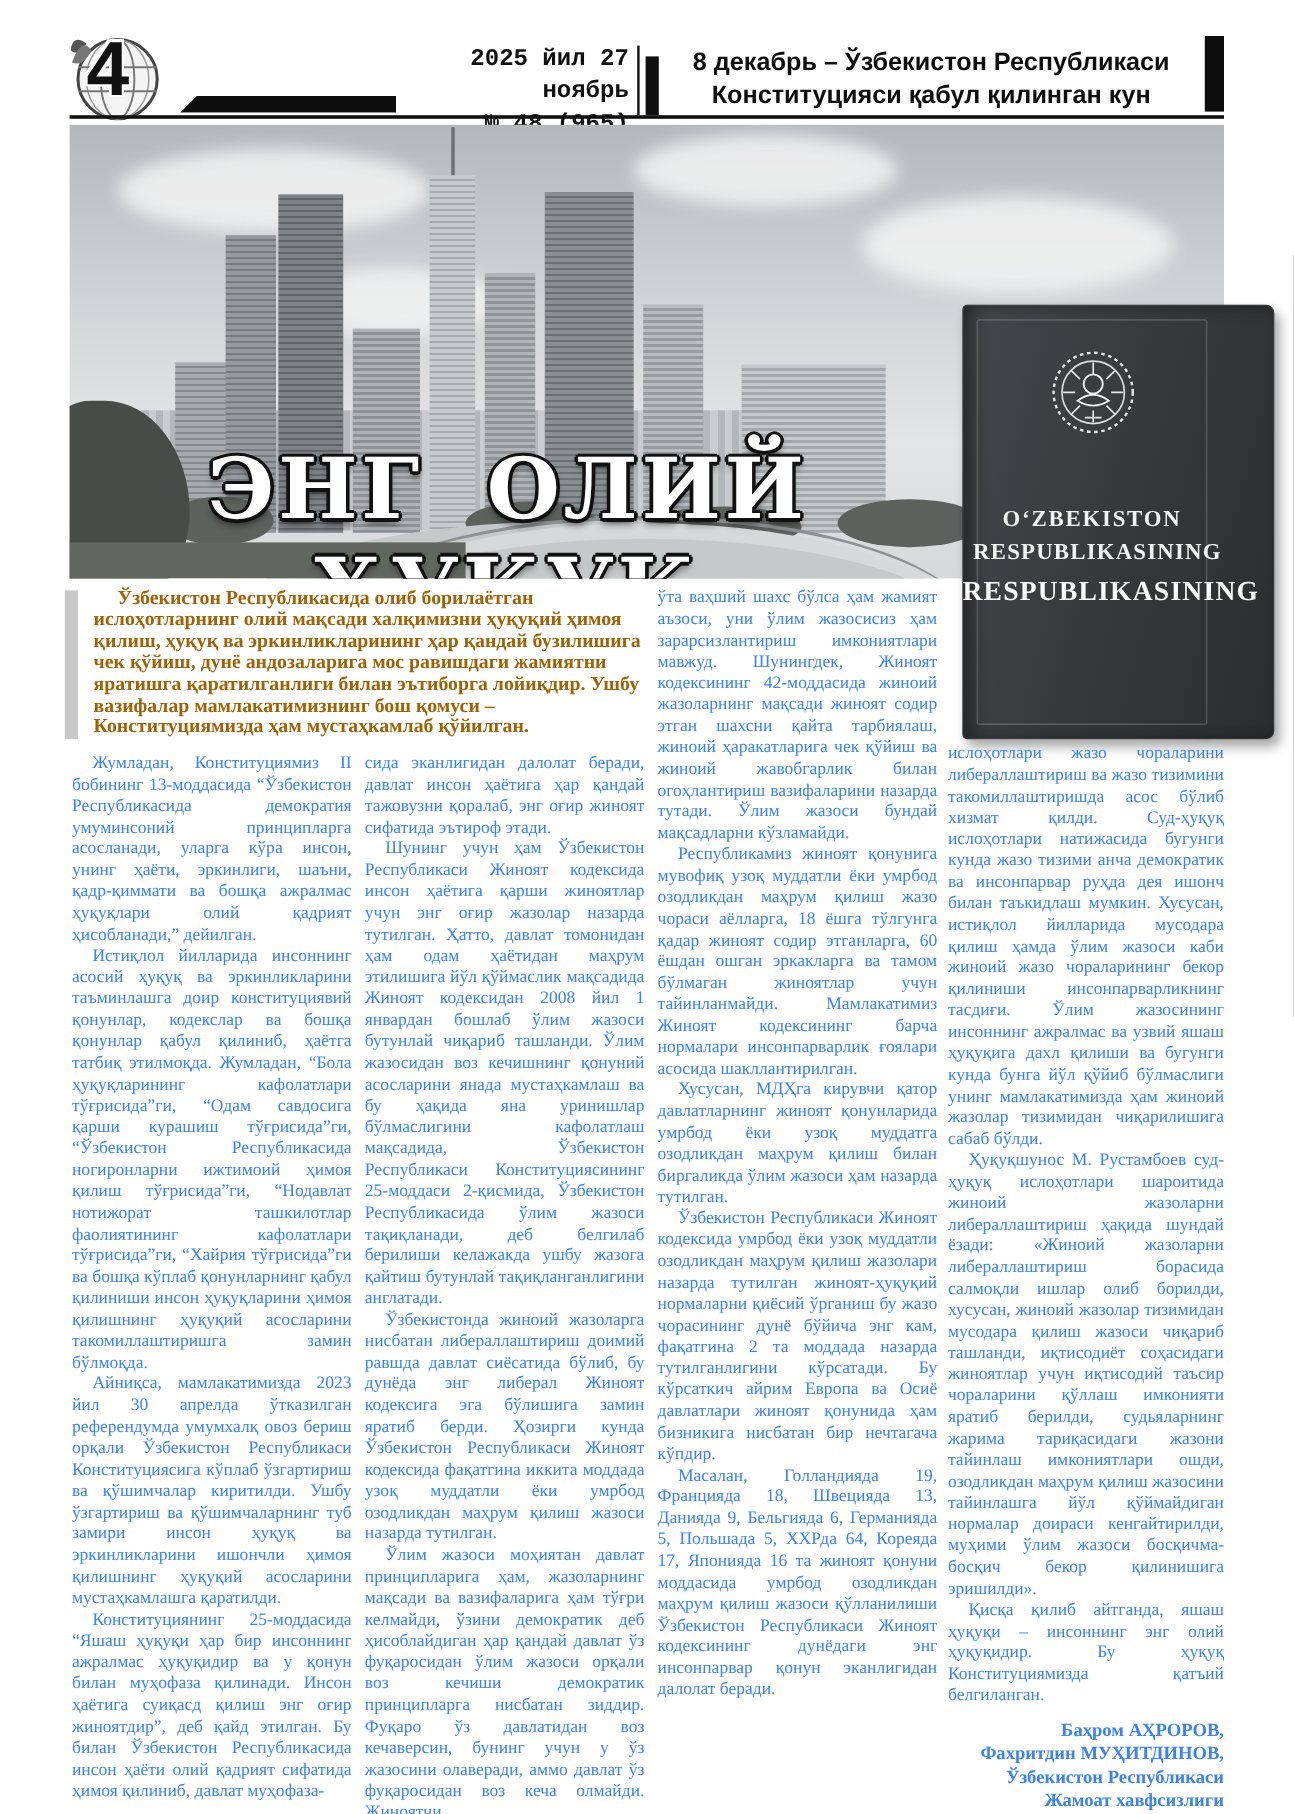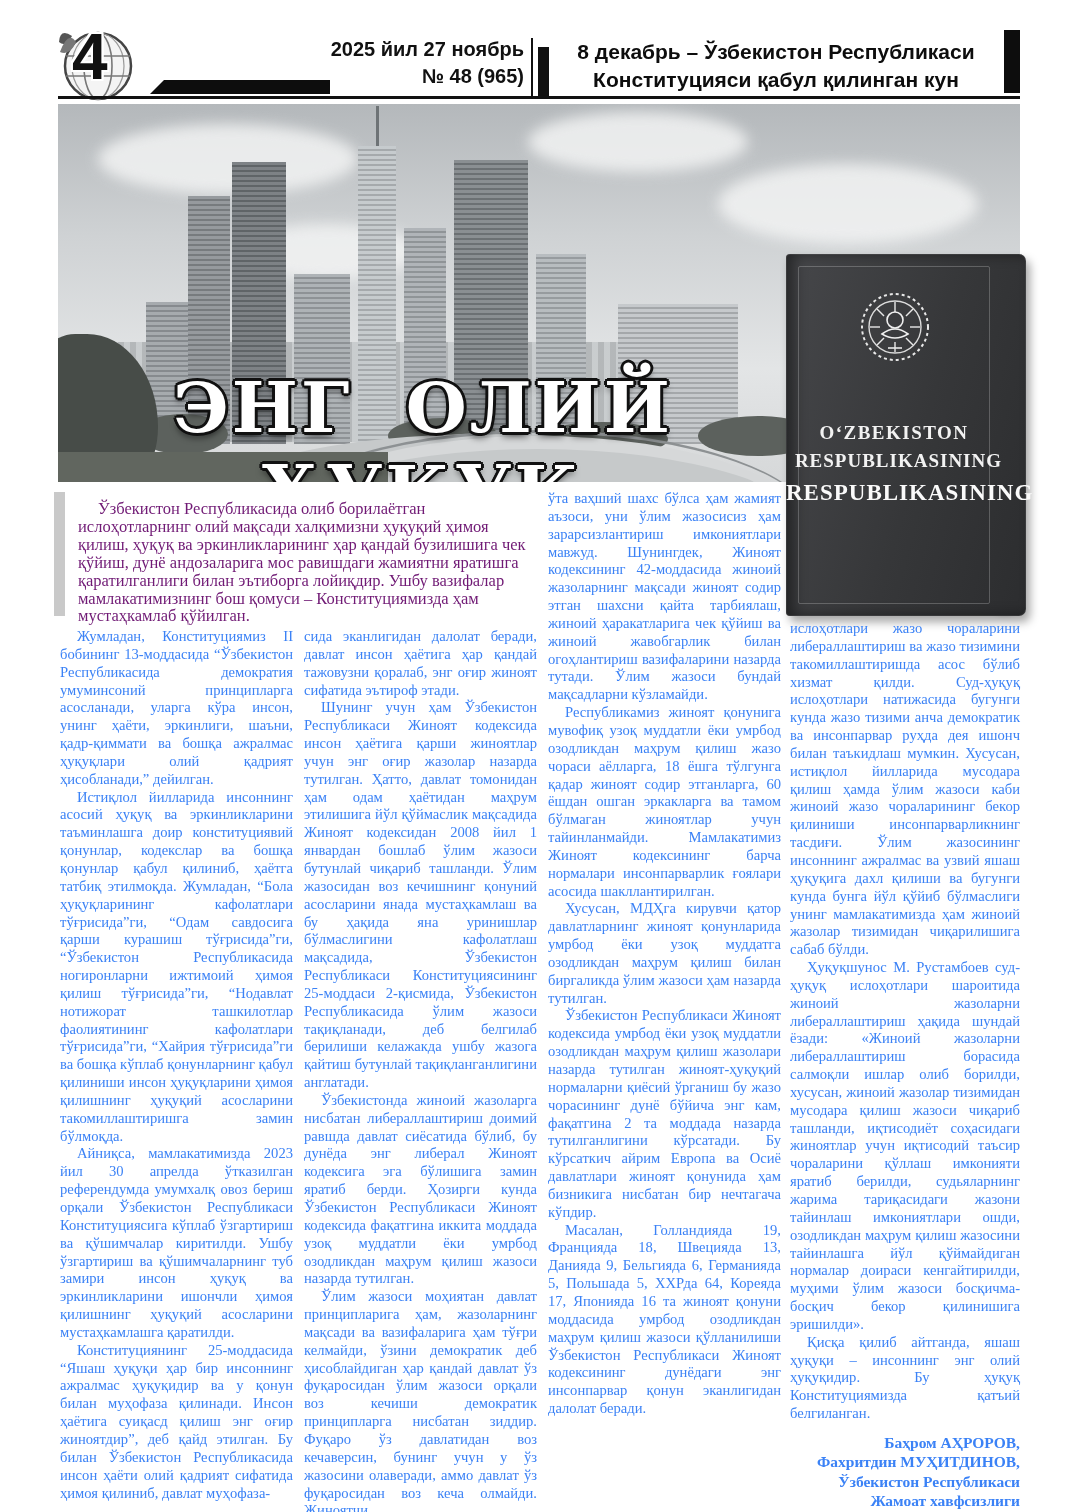--- a/index.html
+++ b/index.html
@@ -6,21 +6,21 @@
   body { background:#888; font-family:"Liberation Serif", serif; }
   .page { position:relative; width:1078px; height:1512px; background:#ffffff; margin:0 auto; overflow:hidden; color:#111; }
 
   
   .globe { position:absolute; left:58px; top:26px; width:76px; height:76px; }
   .globe svg { width:100%; height:100%; }
   .pagenum { position:absolute; left:72px; top:20px; font-family:"Liberation Sans", sans-serif; font-weight:bold; font-size:64px; color:#111;
              text-shadow:-2px 0 #fff, 2px 0 #fff, 0 -2px #fff, 0 2px #fff, -2px -2px #fff, 2px 2px #fff, -2px 2px #fff, 2px -2px #fff; }
   .masthead-title { position:absolute; left:146px; top:28px; font-family:"Liberation Sans", sans-serif; font-weight:900; font-size:50px; letter-spacing:1px; color:#0d0d0d; }
   .masthead-bar { position:absolute; left:150px; top:80px; width:180px; height:14px; background:#0d0d0d; clip-path:polygon(14px 0, 100% 0, 100% 100%, 0 100%); }
-  .issue-block { position:absolute; left:320px; top:36px; width:204px; text-align:right; font-family:Liberation Sans, sans-serif; font-weight:bold; font-size:20px; line-height:27px; color:#111; }
+  .issue-block { position:absolute; left:320px; top:36px; width:204px; text-align:right; font-family:Liberation Mono, monospace; font-weight:bold; font-size:20px; line-height:27px; color:#111; }
   .hdr-vline { position:absolute; left:531px; top:38px; width:2px; height:58px; background:#111; }
   .hdr-vbar  { position:absolute; left:538px; top:47px; width:11px; height:49px; background:#111; }
   .hdr-rule  { position:absolute; left:58px; top:96px; width:962px; height:3px; background:#111; }
   .banner { position:absolute; left:560px; top:38px; width:432px; text-align:center; font-family:"Liberation Sans", sans-serif; font-weight:bold; font-size:21px; line-height:28px; color:#0d0d0d; }
   .hdr-endbar { position:absolute; left:1004px; top:30px; width:16px; height:63px; background:#0d0d0d; }
 
   
   .photo { position:absolute; left:58px; top:104px; width:962px; height:378px; overflow:hidden;
            background:linear-gradient(180deg,#b4b8bb 0%,#cfd2d4 35%,#e3e5e6 70%,#d6d8d9 100%); }
   .cloud { position:absolute; background:#f2f3f3; border-radius:50%; filter:blur(7px); opacity:.85; }
@@ -36,31 +36,31 @@
   .shrub-corner { position:absolute; left:-30px; top:230px; width:130px; height:170px; background:#474c48; border-radius:40% 60% 50% 40%; }
   .grass { position:absolute; left:0; top:348px; width:330px; height:30px; background:#61665f; }
   .headline { position:absolute; left:5px; top:262px; width:720px; text-align:center; font-family:"DejaVu Serif", serif; font-weight:bold;
               font-size:70px; letter-spacing:3px; word-spacing:26px; color:#ffffff;
               text-shadow:-3px 0 #111, 3px 0 #111, 0 -3px #111, 0 3px #111, -2px -2px #111, 2px 2px #111, -2px 2px #111, 2px -2px #111, 0 5px 6px rgba(0,0,0,.55); }
 
   
   .book { position:absolute; left:786px; top:254px; width:228px; height:362px; }
   .book-pages { position:absolute; right:0; top:6px; width:16px; height:350px; background:#e7e7e7; border-radius:0 6px 6px 0;
                 background-image:repeating-linear-gradient(180deg, rgba(0,0,0,.12) 0 2px, transparent 2px 5px); box-shadow:0 3px 6px rgba(0,0,0,.4); }
-  .book-cover { position:absolute; left:0; top:0; width:240px; height:362px; background:linear-gradient(105deg,#46474a 0%,#363739 55%,#2c2d2f 100%);
+  .book-cover { position:absolute; left:16px; top:0; width:260px; height:362px; background:linear-gradient(105deg,#46474a 0%,#363739 55%,#2c2d2f 100%);
                 border-radius:4px 7px 7px 4px; box-shadow:inset 0 0 0 1px rgba(255,255,255,.08), inset 8px 0 14px rgba(0,0,0,.45), 4px 6px 10px rgba(0,0,0,.35); }
   .book-frame { position:absolute; left:12px; top:12px; width:192px; height:338px; border:1px solid rgba(255,255,255,.22); border-radius:2px; }
   .emblem { position:absolute; left:72px; top:36px; width:74px; height:74px; }
   .book-t1 { position:absolute; left:0; top:168px; width:216px; text-align:center; color:#f2f2f2; font-size:19px; letter-spacing:1.5px; font-weight:bold; font-family:"Liberation Serif", serif; }
   .book-t2 { position:absolute; left:0; top:196px; width:216px; text-align:right; color:#f2f2f2; font-size:19px; letter-spacing:1px; font-weight:bold; }
   .book-t3 { position:absolute; left:0; top:226px; width:216px; text-align:center; color:#fafafa; font-size:23px; letter-spacing:1px; font-weight:bold; }
 
   
   .lead-bar { position:absolute; left:54px; top:492px; width:11px; height:124px; background:#c9c9c9; }
-  .lead { position:absolute; left:78px; top:489px; width:460px; font-weight:normal; font-size:16.5px; line-height:17.9px; text-indent:20px; color:#701a75;margin-top:11px; }
+  .lead { position:absolute; left:78px; top:489px; width:460px; font-weight:bold; font-size:16.5px; line-height:17.9px; text-indent:20px; color:#a16207; }
 
   
   .col { position:absolute; font-size:14.6px; line-height:17.85px; text-align:justify; color:#3b82f6; }
   .col p { margin:0; text-indent:17px; }
   .col.cont p:first-child { text-indent:0; }
   .col1 { left:60px;  top:628px; width:233px; height:848px; }
   .col2 { left:304px; top:628px; width:233px; height:848px; }
   .col3 { left:548px; top:490px; width:233px; height:986px; }
   .col4 { left:790px; top:620px; width:230px; height:860px; }
   .signature { margin-top:10px; text-align:right; font-weight:bold; font-size:15.5px; line-height:19.5px; }

